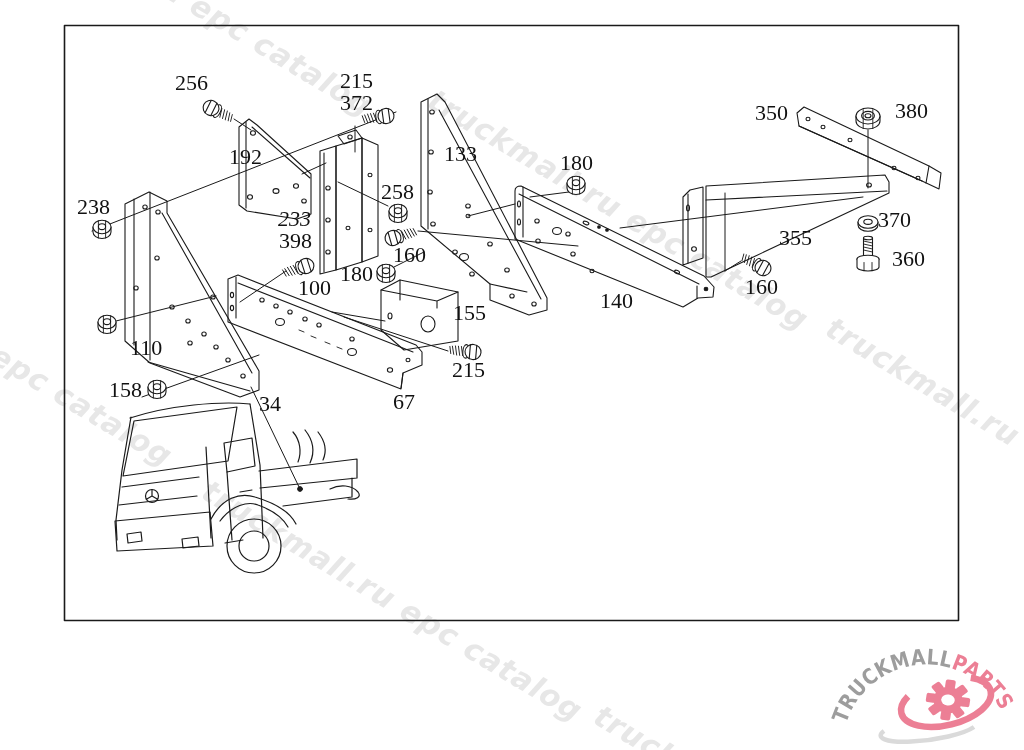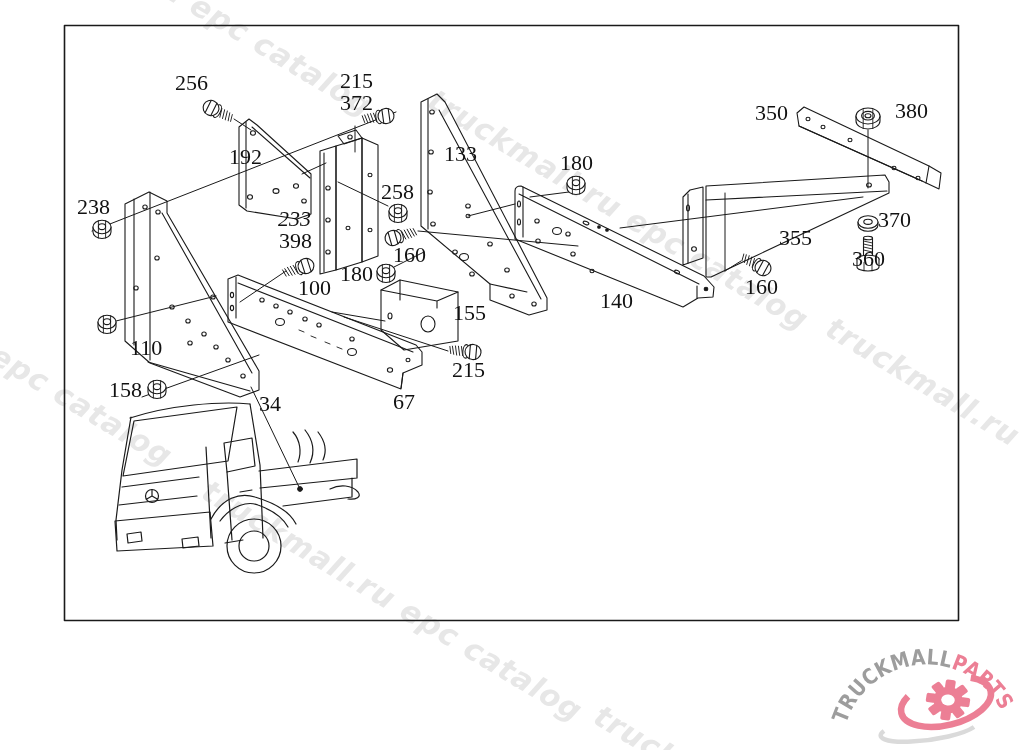--- a/index.html
+++ b/index.html
@@ -276,21 +276,21 @@
       <div class="part-label" style="left: 90px; top: 337px; margin-left: 40px;">110</div>
       <div class="part-label" style="left: 109px; top: 379px;">158</div>
       <div class="part-label" style="left: 259px; top: 393px;">34</div>
       <div class="part-label" style="left: 393px; top: 391px;">67</div>
       <div class="part-label" style="left: 453px; top: 302px;">155</div>
       <div class="part-label" style="left: 452px; top: 359px;">215</div>
       <div class="part-label" style="left: 600px; top: 290px;">140</div>
       <div class="part-label" style="left: 755px; top: 102px;">350</div>
       <div class="part-label" style="left: 879px; top: 100px; margin-left: 16px;">380</div>
       <div class="part-label" style="left: 878px; top: 209px;">370</div>
-      <div class="part-label" style="left: 852px; top: 248px;">360</div>
+      <div class="part-label" style="left: 892px; top: 248px;">360</div>
       <div class="part-label" style="left: 779px; top: 227px;">355</div>
       <div class="part-label" style="left: 745px; top: 276px;">160</div>
     </div>
 
   <svg id="logo" width="1024" height="750" viewBox="0 0 1024 750">
     <path id="logoArc" d="M846,724 A84,84 0 0 1 1008,729" fill="none"></path>
     <path d="M884,731 A45,10 -8 0 0 974,727" fill="none" stroke="#dadada" stroke-width="4.5"></path>
     <ellipse cx="946" cy="702" rx="46" ry="23" transform="rotate(-14 946 702)" fill="none" stroke="#ec7f95" stroke-width="6.5" stroke-dasharray="155 67" stroke-dashoffset="25"></ellipse>
     <g transform="translate(948,700) scale(1,0.92) rotate(8)">
       <g fill="#ec7f95" stroke="none">

